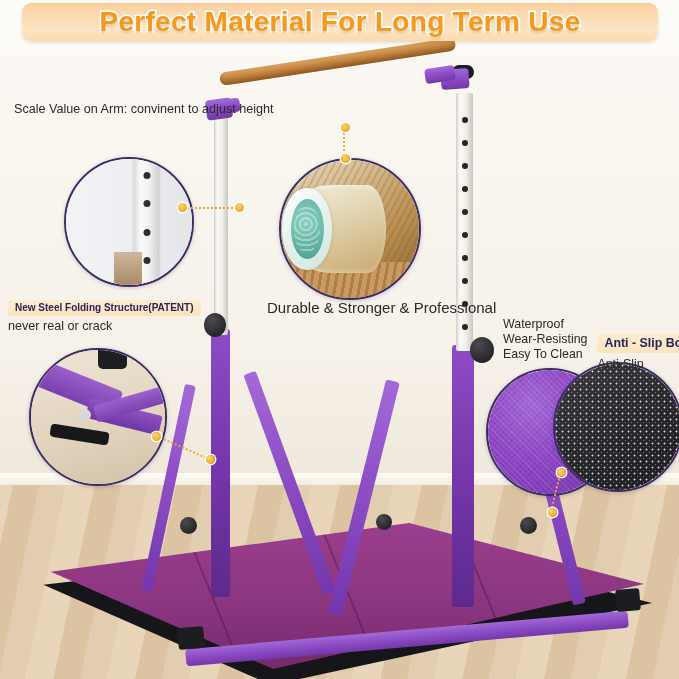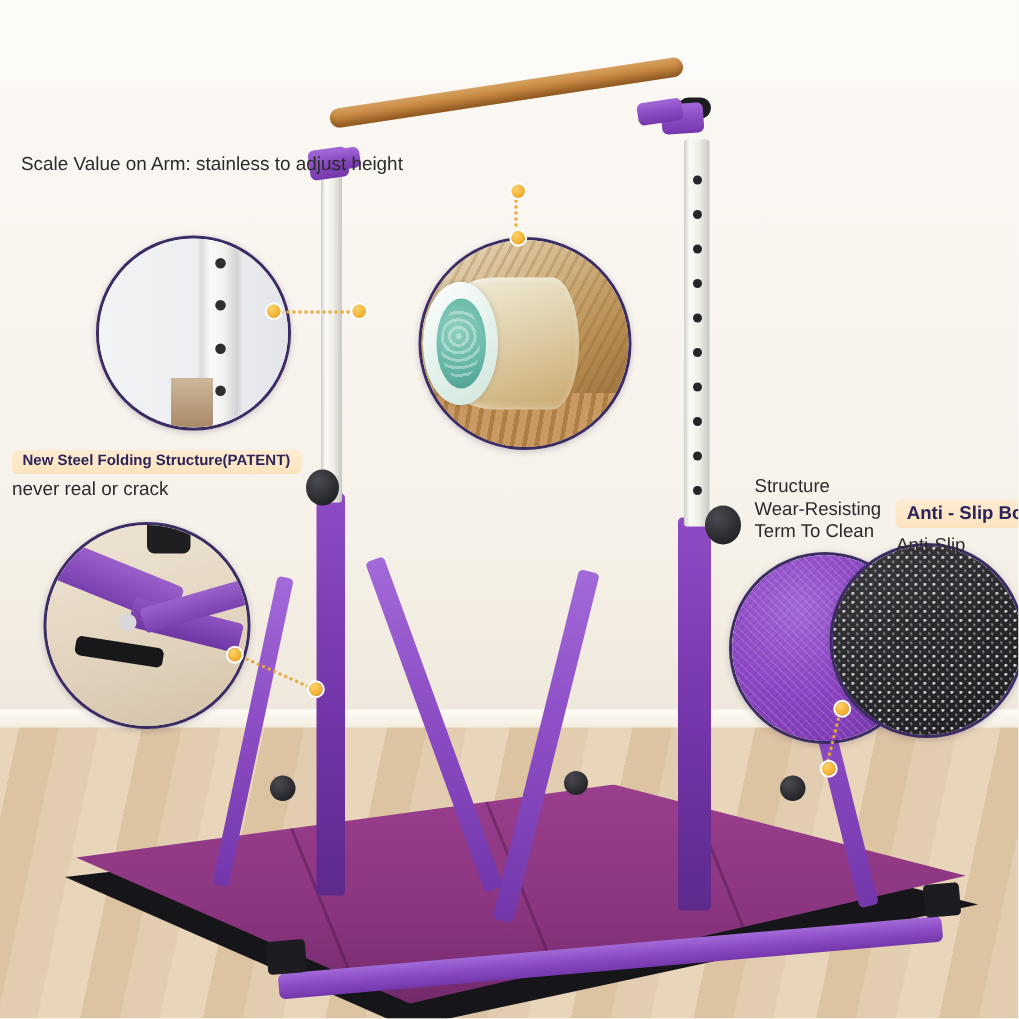--- a/index.html
+++ b/index.html
@@ -224,20 +224,23 @@
 
     <div class="bar-part knobk" style="left:180px;top:462px;width:17px;height:17px;"></div>
     <div class="bar-part knobk" style="left:520px;top:462px;width:17px;height:17px;"></div>
     <div class="bar-part knobk" style="left:376px;top:459px;width:16px;height:16px;"></div>
 
     <div class="bar-part purple" style="left:185px;top:575px;width:444px;height:17px;border-radius:4px;transform:rotate(-5deg);"></div>
     <div class="bar-part black-cap" style="left:178px;top:572px;width:26px;height:22px;transform:rotate(-5deg);"></div>
     <div class="bar-part black-cap" style="left:616px;top:534px;width:24px;height:22px;transform:rotate(-5deg);"></div>
   </div>
 
+  <div class="banner">
+    <div class="banner-text">Perfect Material For Long Term Use</div>
+  </div>
 
   <div class="circ" id="circle-adjust-arm">
     <div class="wall"></div>
     <div class="bar">
       <i style="top:13%"></i>
         <i style="top:34%"></i>
         <i style="top:55%"></i>
         <i style="top:76%"></i>
     </div>
     <div class="floor"></div>
@@ -287,37 +290,38 @@
     <div class="dot" style="left:54px;top:23px;"></div>
   </div>
 
   <div class="dotline" style="left:557px;top:468px;width:34px;height:48px;">
     <div class="seg" style="left:5px;top:3px;width:46px;transform:rotate(104deg);transform-origin:left top;"></div>
     <div class="dot" style="left:0;top:0;"></div>
     <div class="dot" style="left:-9px;top:40px;"></div>
   </div>
 
   <div class="cal" id="callout-adjust-arm">
-    <div class="sub-line">Scale Value on Arm: stainless to adjust height</div>
+    <div class="sub-line">Scale Value on Arm: convinent to adjust height</div>
   </div>
 
   <div class="cal" id="callout-folding">
     <div class="hl">New Steel Folding Structure(PATENT)</div>
     <div class="sub-line">never real or crack</div>
   </div>
 
   <div class="cal" id="callout-crossbar">
+    <div class="sub-line">Durable &amp; Stronger &amp; Professional</div>
   </div>
 
   <div class="cal" id="callout-pu">
     <div class="pu-rows">
       <div class="pu-left">
-        <div>Structure</div>
+        <div>Waterproof</div>
         <div>Wear-Resisting</div>
-        <div>Term To Clean</div>
+        <div>Easy To Clean</div>
       </div>
       <div class="pu-right">
         <div class="hl">Anti - Slip Bottom</div>
         <div class="sub-line">Anti-Slip</div>
       </div>
     </div>
   </div>
 
 </div>
 

